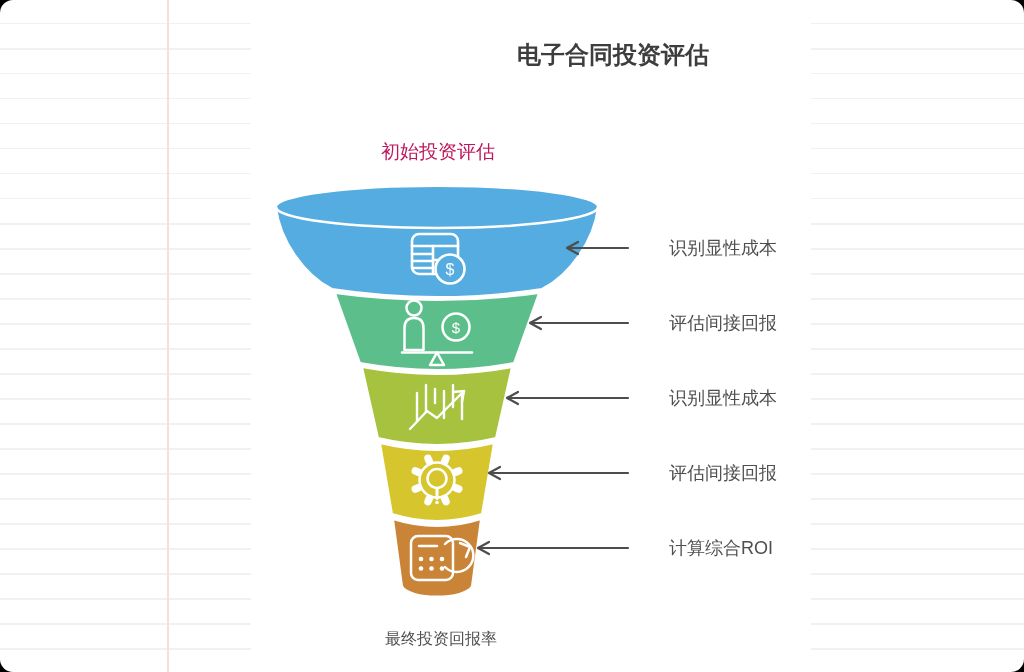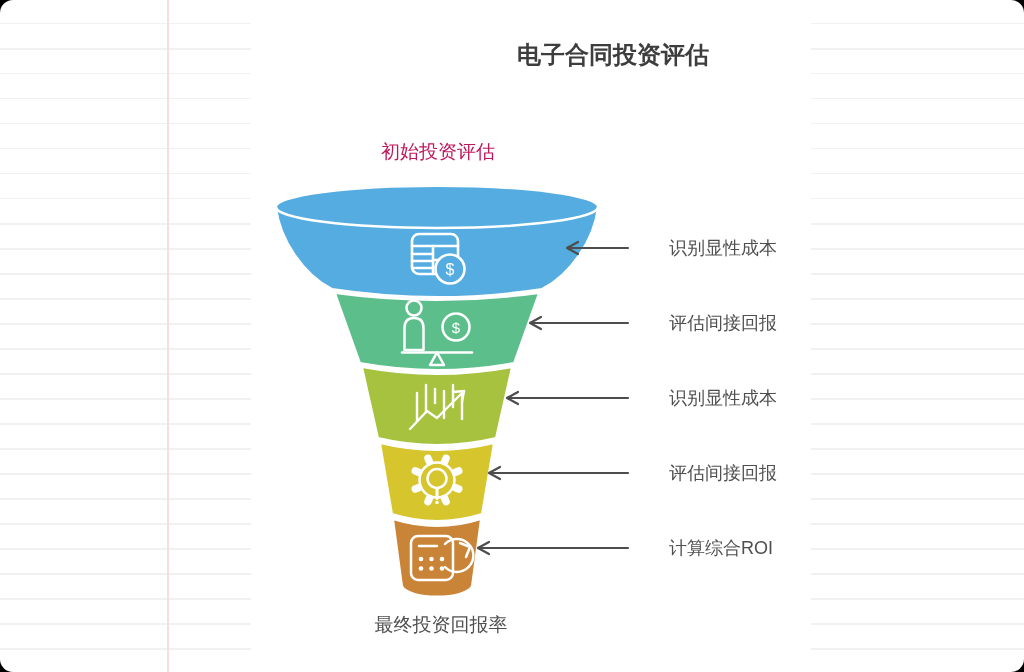--- a/index.html
+++ b/index.html
@@ -9,22 +9,22 @@
     background-image:repeating-linear-gradient(to bottom,
       rgba(0,0,0,0) 0px, rgba(0,0,0,0) 23px,
       #f1f1f1 23px, #f1f1f1 24.5px,
       rgba(0,0,0,0) 24.5px, rgba(0,0,0,0) 25px);}
   .margin-line{position:absolute;top:0;bottom:0;left:167px;width:2px;background:#f9dcdc;}
   .panel{position:absolute;left:251px;top:0;width:560px;height:672px;background:#ffffff;}
   .chart-title{position:absolute;left:613px;top:39px;transform:translateX(-50%);
     font-size:24px;font-weight:bold;color:#3d3d3d;white-space:nowrap;}
   .top-label{position:absolute;left:438px;top:139px;transform:translateX(-50%);
     font-size:19px;color:#be185d;white-space:nowrap;}
-  .bottom-label{position:absolute;left:441px;top:612px;transform:translateX(-50%);
-    font-size:19px;color:#4f4f4f;white-space:nowrap;}
+  .bottom-label{position:absolute;left:441px;top:629px;transform:translateX(-50%);
+    font-size:16px;color:#4f4f4f;white-space:nowrap;}
   .stage-label{position:absolute;left:650px;font-size:18px;line-height:22px;color:#4f4f4f;white-space:nowrap;margin-left:19px;}
   .sl1{top:237px}.sl2{top:312px}.sl3{top:387px}.sl4{top:462px}.sl5{top:537px}
   svg.funnel{position:absolute;inset:0;pointer-events:none;}
 </style>
 </head>
 <body>
 
 <div class="page">
   <div class="paper"></div>
   <div class="margin-line"></div>

